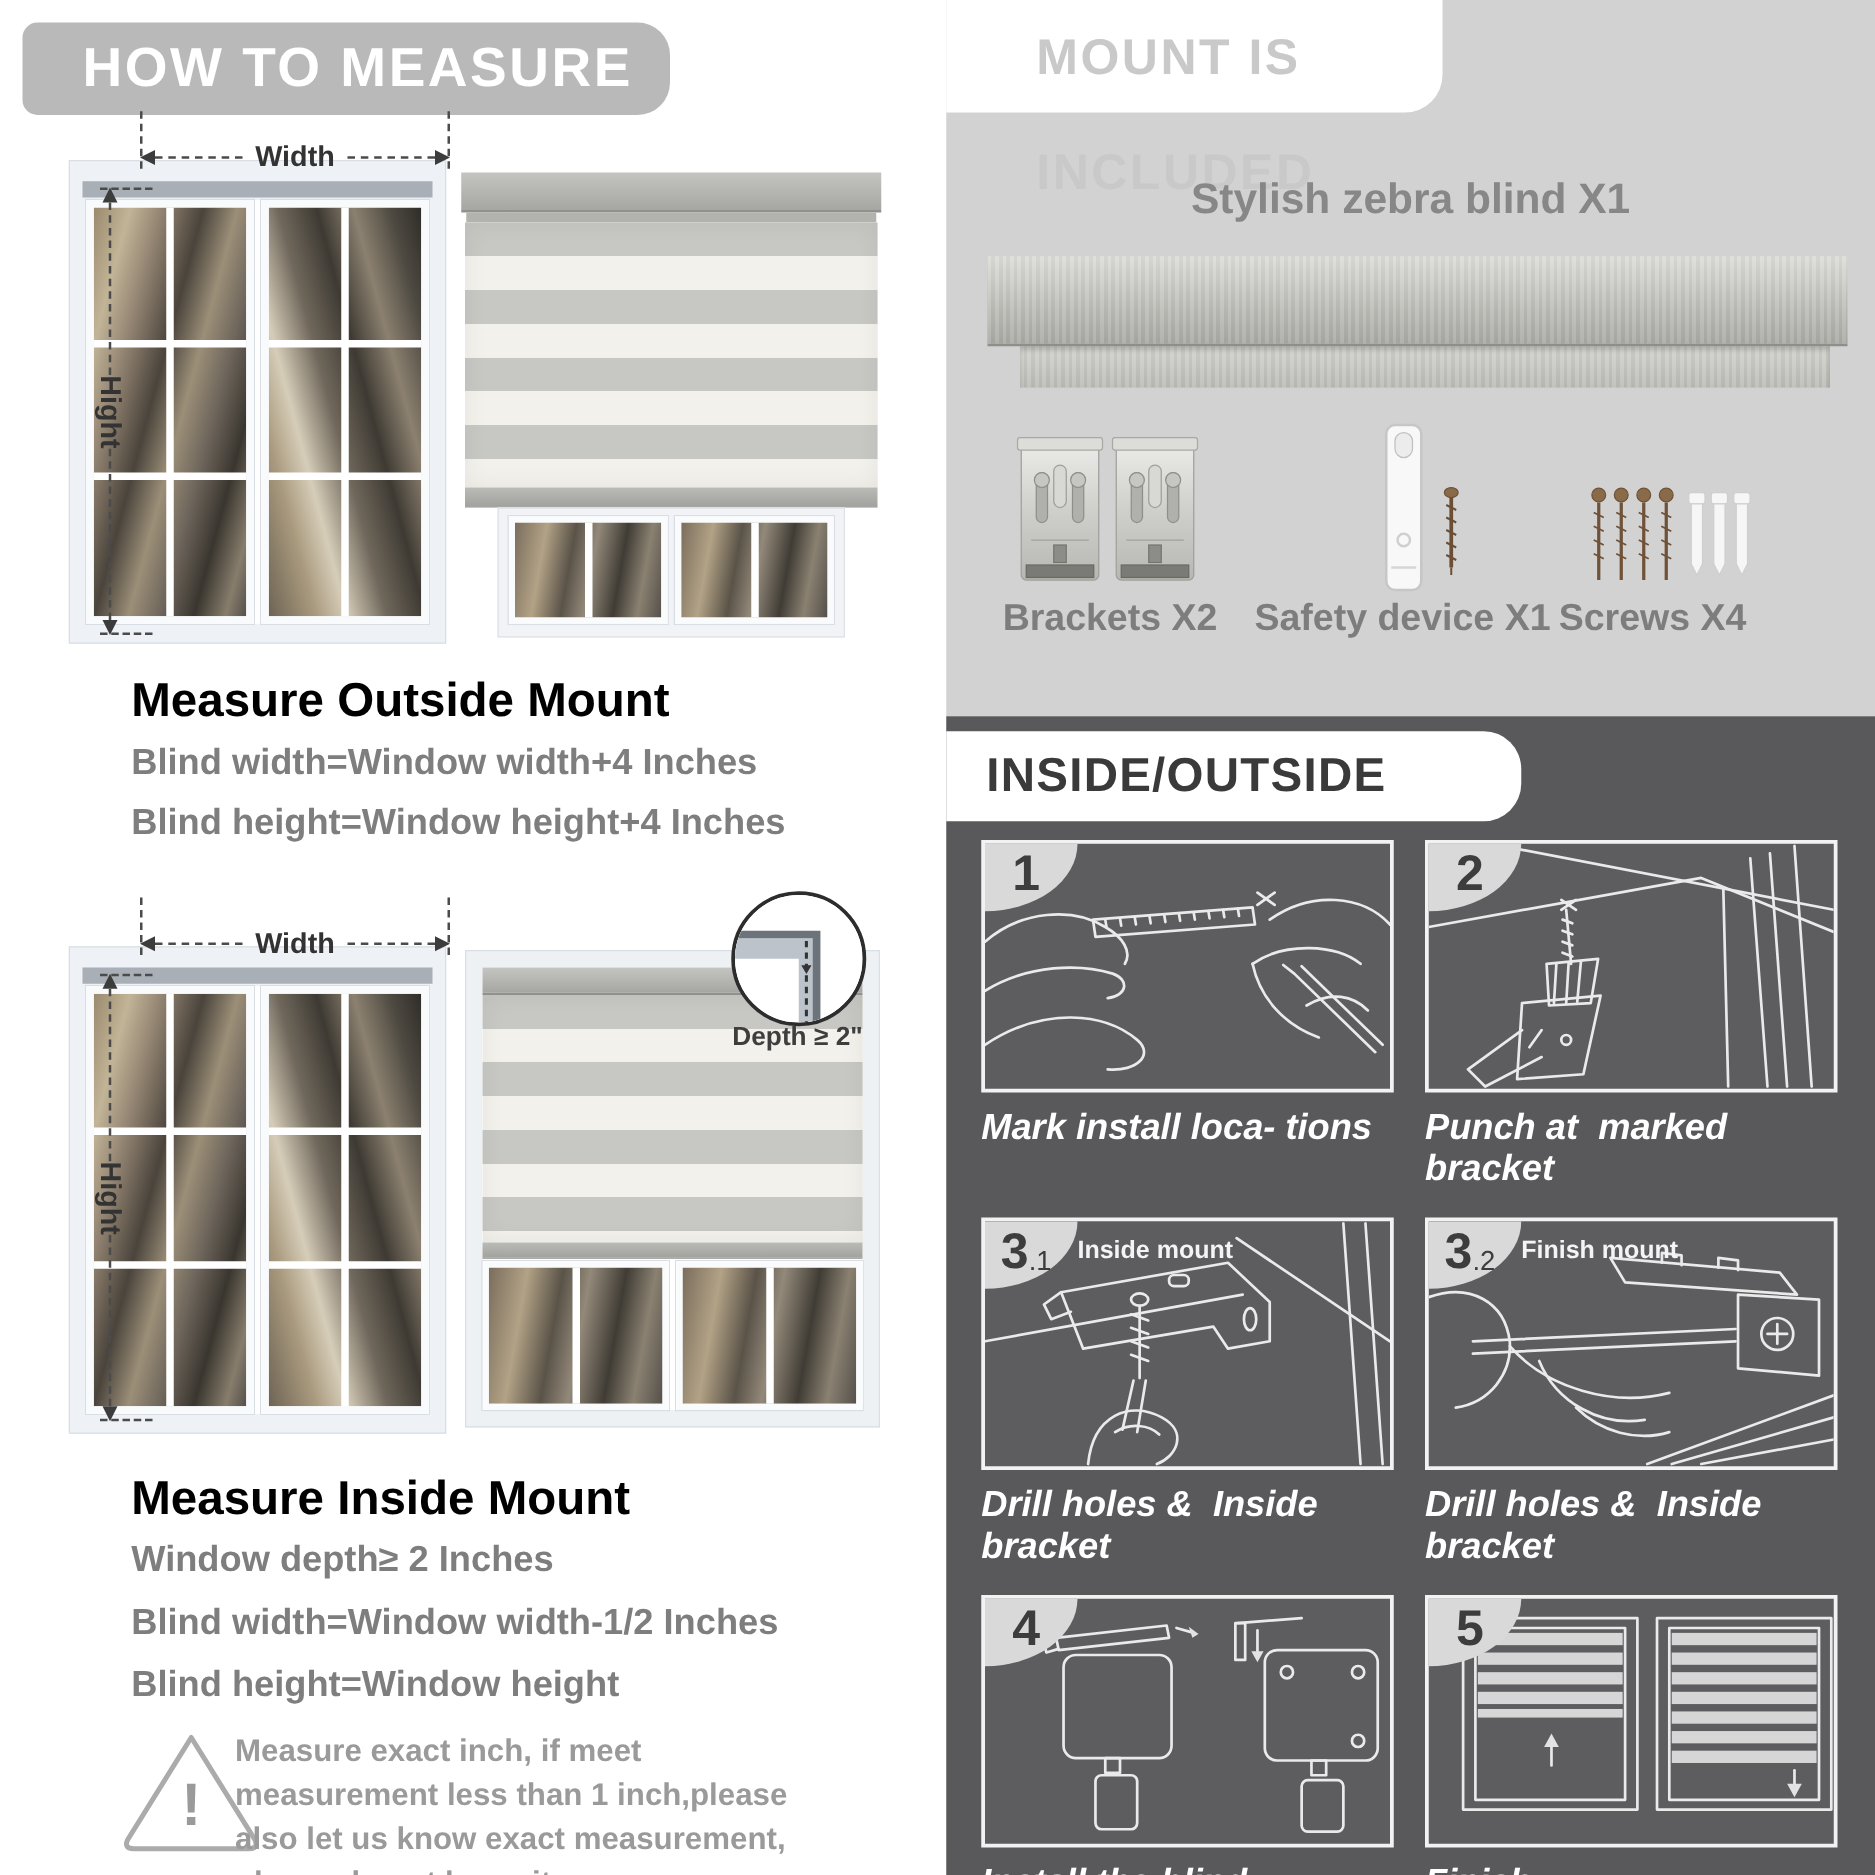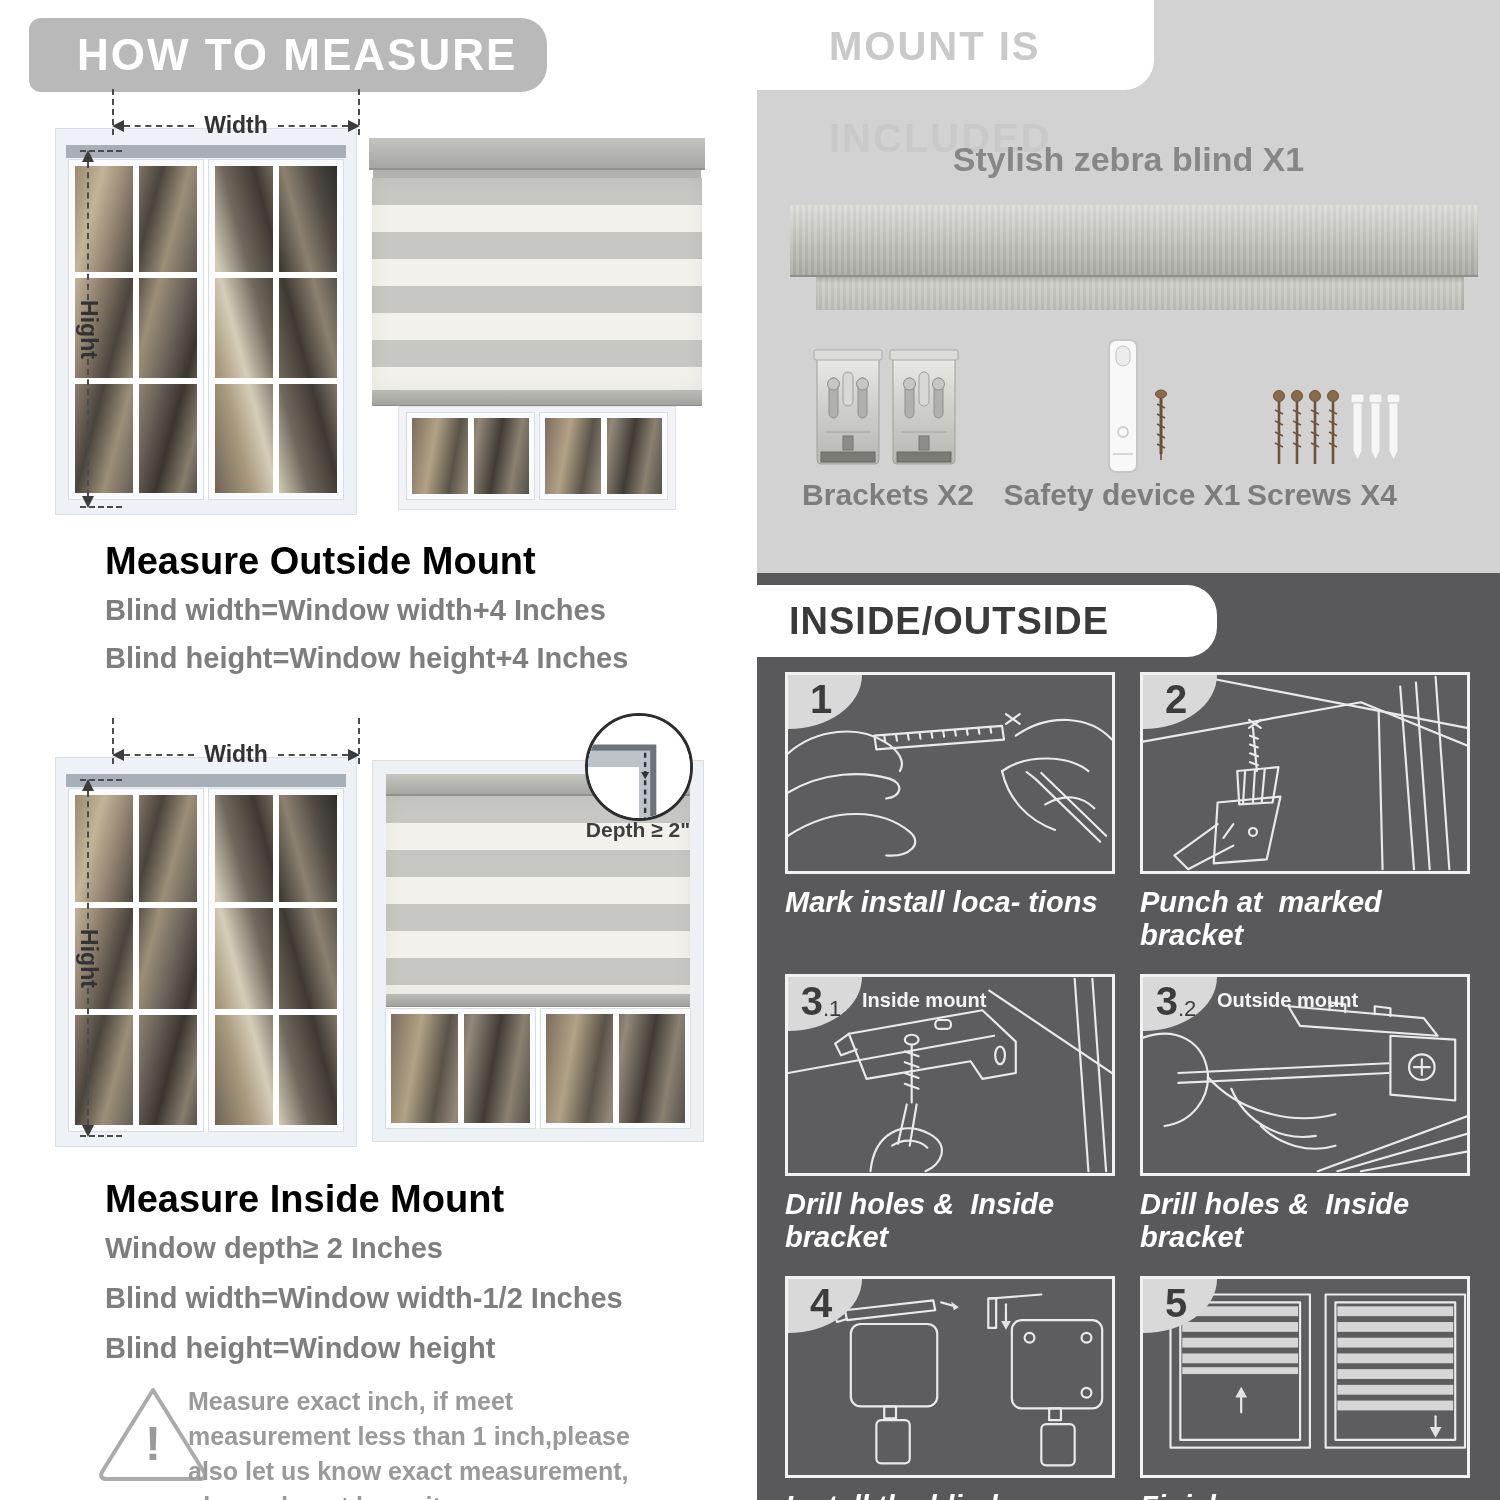--- a/index.html
+++ b/index.html
@@ -1,21 +1,21 @@
 <!DOCTYPE html>
 <html><head>
 <meta charset="utf-8">
 <style>
   html,body{margin:0;padding:0;background:#ffffff;}
   .page{position:relative;width:1500px;height:1500px;background:#ffffff;overflow:hidden;
         font-family:"Liberation Sans","DejaVu Sans",sans-serif;}
   .abs{position:absolute;}
 
   
-  .chip-left{left:29px;top:18px;width:470px;height:74px;background:#b9b9b9;border-radius:12px 26px 26px 12px;
+  .chip-left{left:18px;top:18px;width:470px;height:74px;background:#b9b9b9;border-radius:12px 26px 26px 12px;
              color:#ffffff;font-weight:bold;font-size:44px;letter-spacing:2px;line-height:74px;padding-left:48px;}
   .sec-title{font-weight:bold;font-size:38px;color:#000000;}
   .sec-line{font-weight:bold;font-size:29px;color:#7e7e7e;}
 
   
   .hmeasure{position:absolute;display:flex;align-items:center;}
   .dl{flex:1;border-top:2px dashed #4b4b4b;height:0;}
   .ah{width:0;height:0;border-top:6px solid transparent;border-bottom:6px solid transparent;}
   .ah.l{border-right:12px solid #3c3c3c;}
   .ah.r{border-left:12px solid #3c3c3c;}
@@ -379,21 +379,21 @@
         </div>
         <figcaption>Drill holes &amp;  Inside bracket</figcaption>
       </figure>
 
       <figure class="step">
         <div class="panel">
           <span class="badge">
             <b>3</b>
               <i>.2</i>
           </span>
-          <span class="inlabel">Outside mount</span>
+          <span class="inlabel">Finish mount</span>
           <svg class="art" viewBox="0 0 330 196">
             <path class="ln" d="M148,28 L286,40 L300,58 L160,48 Z"></path>
             <path class="ln" d="M190,32 l0,-8 l16,2 l0,8 M236,36 l0,-8 l16,2 l0,8"></path>
             <path class="ln" d="M252,58 L318,62 L318,124 L252,118 Z"></path>
             <circle class="ln" cx="284" cy="90" r="13"></circle>
             <path class="ln" d="M276,90 l16,0 M284,82 l0,16"></path>
             <path class="ln" d="M36,96 L250,86 M36,106 L250,96"></path>
             <path class="ln" d="M0,60 C34,48 62,64 66,96 C68,122 50,146 22,150"></path>
             <path class="ln" d="M66,100 C96,134 150,150 196,138"></path>
             <path class="ln" d="M90,112 C104,146 140,166 176,160"></path>

